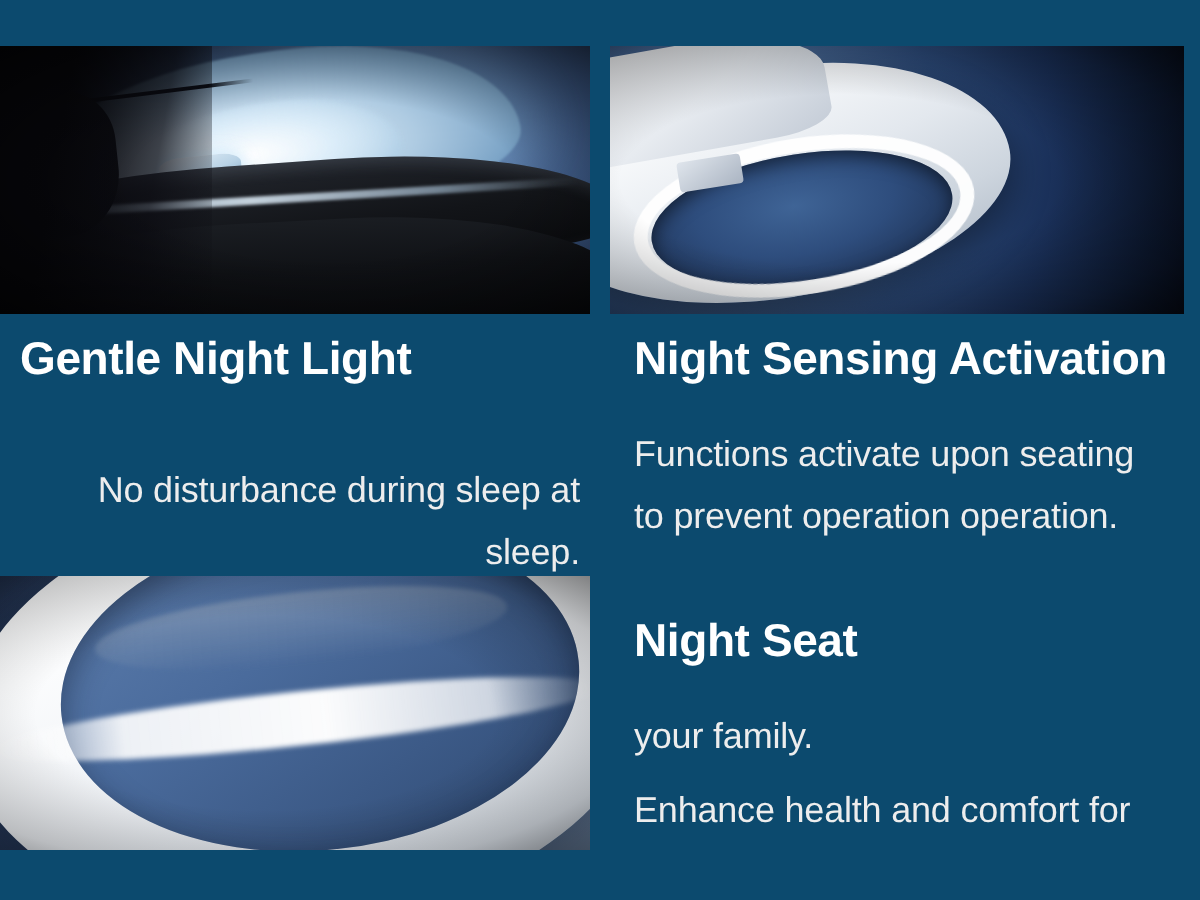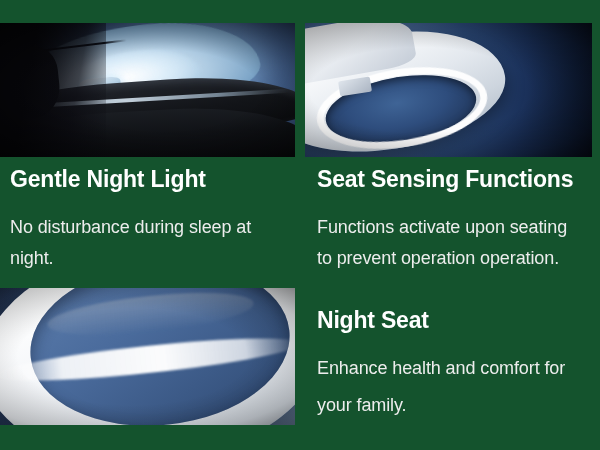--- a/index.html
+++ b/index.html
@@ -3,21 +3,21 @@
 <meta charset="utf-8">
 <style>
   html,body{margin:0;padding:0;}
   body{
     width:600px;height:450px;
     background:#140a0e;
     font-family:"Liberation Sans","DejaVu Sans",sans-serif;
     overflow:hidden;
     position:relative;
   }
-  .stage{position:absolute;inset:0;width:600px;height:450px;background:#14532d;}
+  .stage{position:absolute;inset:0;width:600px;height:450px;background:#0c4a6e;}
 
   
   .photo{position:absolute;overflow:hidden;background:#0a0a12;}
   .heading{
     position:absolute;
     color:#ffffff;
     font-weight:bold;
     font-size:23px;
     letter-spacing:-0.2px;
     white-space:nowrap;
@@ -198,21 +198,21 @@
     transform:rotate(-6deg);
     filter:blur(1px);
   }
   #photo-smooth .vign{
     position:absolute;inset:0;
     background:radial-gradient(ellipse at 45% 50%, rgba(0,0,0,0) 50%, rgba(0,0,0,0.22) 82%, rgba(0,0,0,0.48) 100%);
   }
 
   
   #h-night   {left:10px; top:166px;}
-  #t-night   {left:10px; top:212px; width:280px; line-height:31px;}
+  #t-night   {left:10px; top:230px; width:280px; line-height:31px;text-align:right;}
   #h-sensor  {left:317px;top:166px;}
   #t-sensor  {left:317px;top:212px; width:278px; line-height:31px;}
   #h-smooth  {left:317px;top:307px;}
   #t-smooth  {left:317px;top:350px; width:278px; line-height:37px;}
 </style>
 </head>
 <body>
 
 <div class="stage">
 
@@ -250,28 +250,28 @@
     <div class="ring-outer"></div>
     <div class="ring-hole"></div>
     <div class="ring-shadowline"></div>
     <div class="ring-hl"></div>
     <div class="vign"></div>
   </div>
 
   <div class="heading" id="h-night">Gentle Night Light</div>
   <div class="body-text" id="t-night">
     <span class="ln">No disturbance during sleep at</span>
-    <span class="ln">night.</span>
-  </div>
-
-  <div class="heading" id="h-sensor">Seat Sensing Functions</div>
+    <span class="ln">sleep.</span>
+  </div>
+
+  <div class="heading" id="h-sensor">Night Sensing Activation</div>
   <div class="body-text" id="t-sensor">
     <span class="ln">Functions activate upon seating</span>
     <span class="ln">to prevent operation operation.</span>
   </div>
 
   <div class="heading" id="h-smooth">Night Seat</div>
   <div class="body-text" id="t-smooth">
+    <span class="ln">your family.</span>
     <span class="ln">Enhance health and comfort for</span>
-    <span class="ln">your family.</span>
   </div>
 
 </div>
 
 </body></html>

